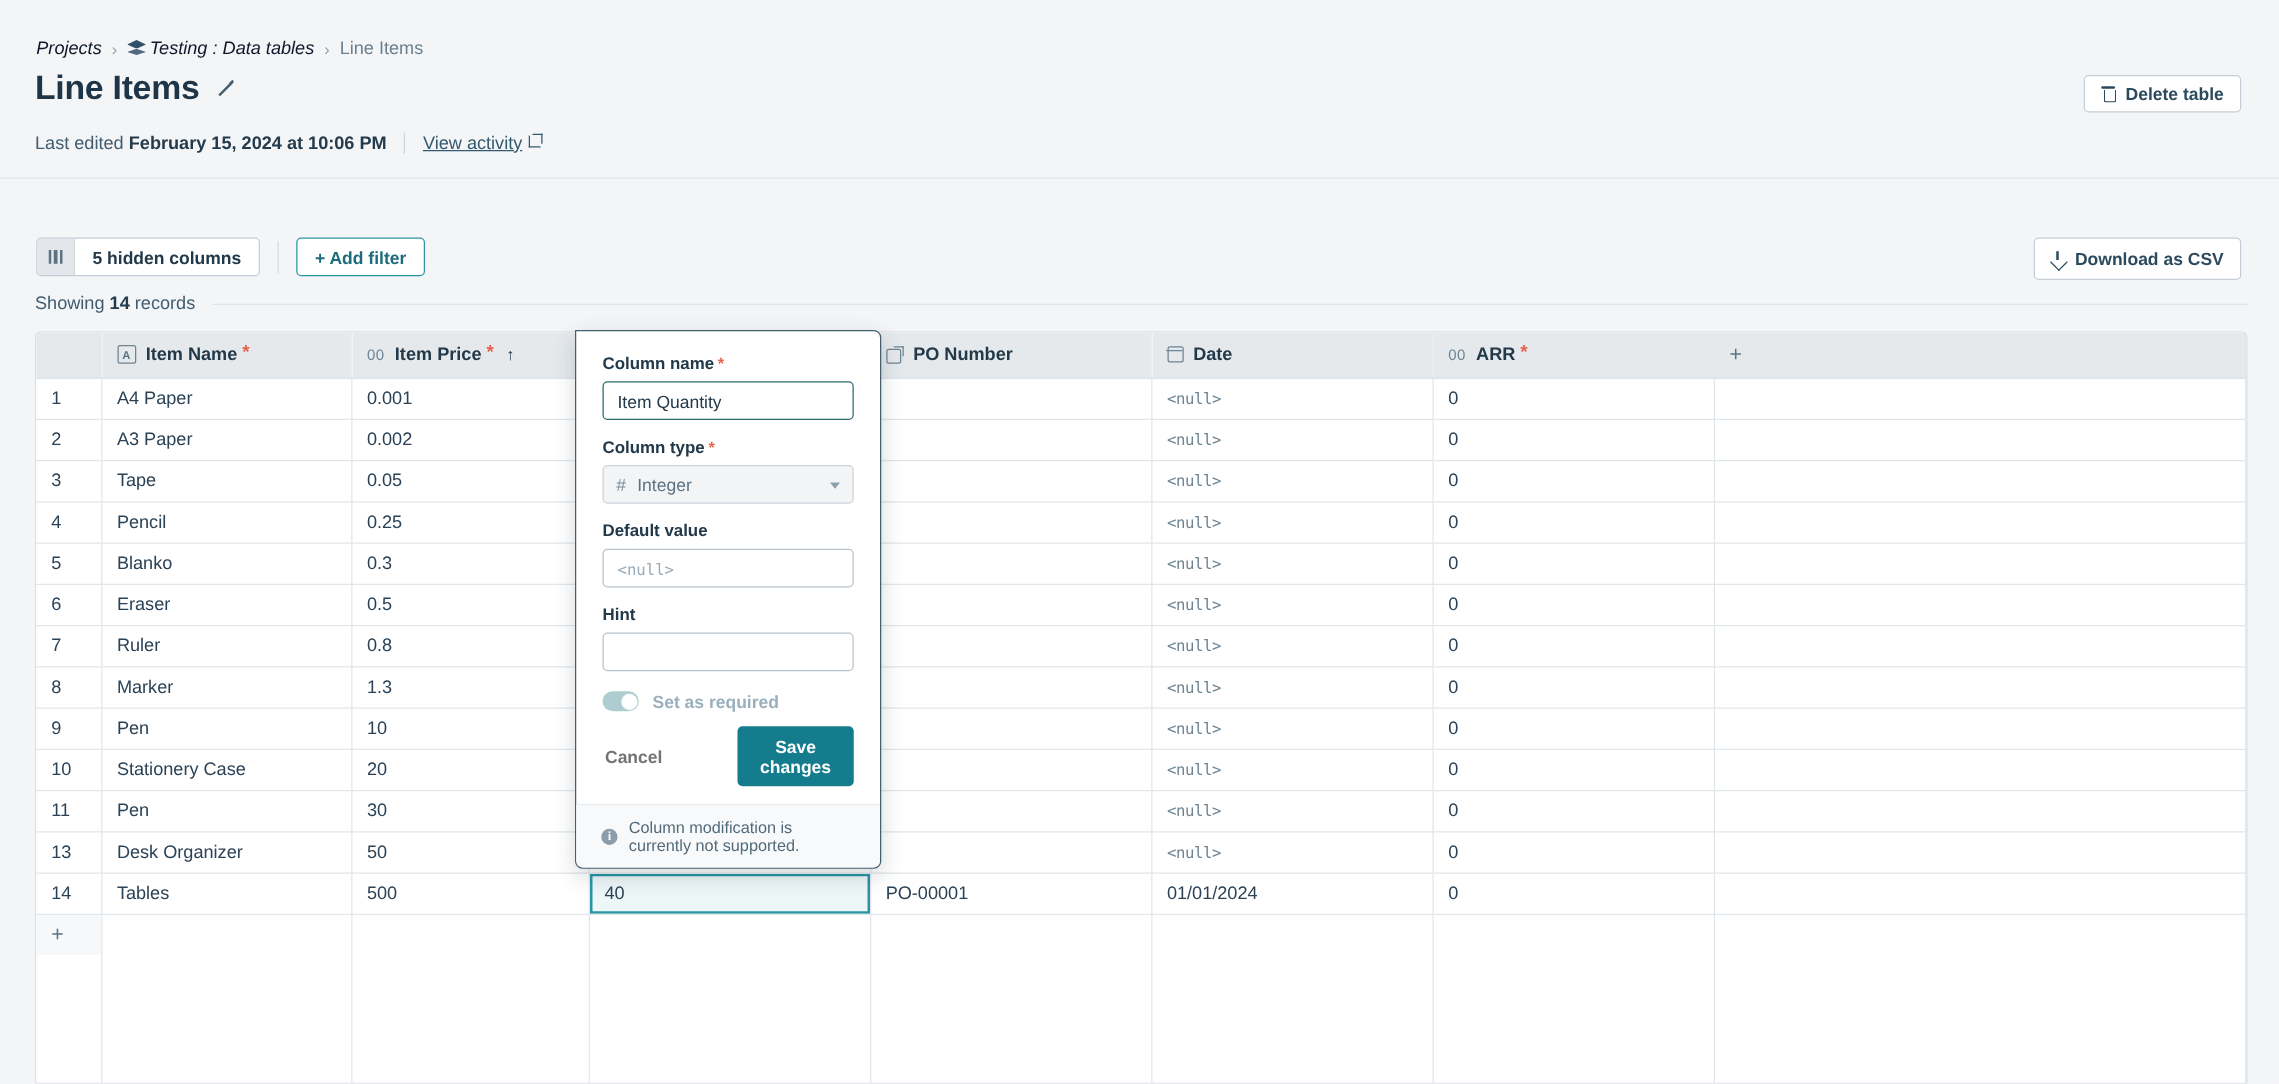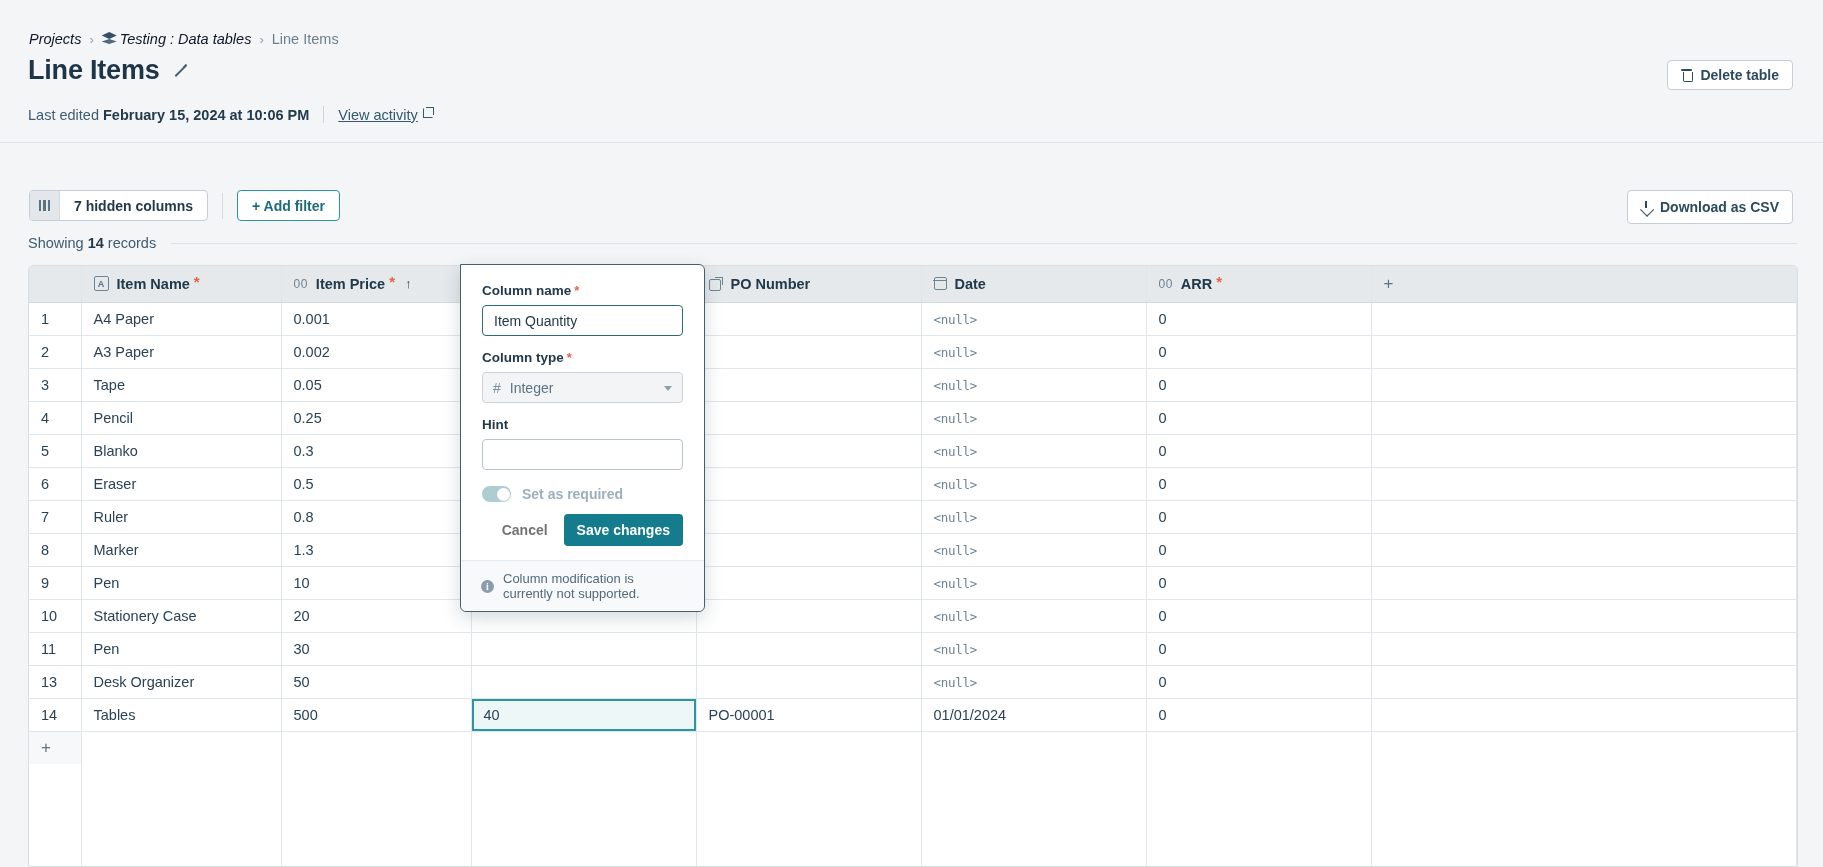--- a/index.html
+++ b/index.html
@@ -215,20 +215,21 @@
     width: 29px; height: 16px; border-radius: 9px; background: #aecdd0; position: relative; cursor: pointer;
   }
   .toggle::after { content:""; position:absolute; right: 1.5px; top: 1.5px; width: 13px; height: 13px; border-radius: 50%; background: #fff; }
   .toggle-label { font-size: 14px; font-weight: bold; color: #9bb0bd; }
   .modal-actions { display: flex; align-items: center; justify-content: flex-end; gap: 14px; margin-top: 4px; }
   .btn-cancel { background: none; border: none; font-size: 14px; font-weight: bold; color: #737373; cursor: pointer; padding: 6px 2px; font-family: "Liberation Sans", sans-serif; }
   .btn-save {
     background: #147c8c; border: none; border-radius: 4px; color: #fff;
     font-size: 14px; font-weight: bold; padding: 8px 13px; cursor: pointer;
     font-family: "Liberation Sans", sans-serif;
+    margin-left: 44px;
   }
   .modal-footer {
     border-top: 1px solid #e4e9ed; background: #f7f9fa;
     padding: 10px 20px; display: flex; align-items: center; gap: 9px;
     font-size: 13px; color: #526a7b; border-radius: 0 0 6px 6px;
   }
   .info-icon {
     width: 13px; height: 13px; border-radius: 50%; background: #8b9dab; color: #f7f9fa;
     font-size: 10px; font-weight: bold; display: flex; align-items: center; justify-content: center;
     flex: none; font-family: "Liberation Serif", serif;
@@ -277,21 +278,21 @@
 
   <div class="hrule"></div>
 
   <div class="toolbar">
     <div class="hidden-cols-btn">
       <span class="hidden-cols-icon">
           <i></i>
           <i></i>
           <i></i>
         </span>
-      <span class="hidden-cols-label">7 hidden columns</span>
+      <span class="hidden-cols-label">5 hidden columns</span>
     </div>
     <span class="tb-divider"></span>
     <button class="add-filter-btn">+ Add filter</button>
   </div>
 
   <button class="download-csv-btn">
     <span class="dl-icon"></span>
     <span>Download as CSV</span>
   </button>
 
@@ -533,20 +534,26 @@
           <span>Column type</span>
           <span class="req-star">*</span>
         </div>
         <div class="f-select">
           <span class="ic-hash">#</span>
           <span>Integer</span>
           <span class="caret"></span>
         </div>
       </div>
 
+      <div class="f-block">
+        <div class="f-label">
+          <span>Default value</span>
+        </div>
+        <input class="f-input mono-ph" placeholder="&lt;null&gt;" style="">
+      </div>
 
       <div class="f-block">
         <div class="f-label">
           <span>Hint</span>
         </div>
         <input class="f-input" value="" style="">
       </div>
 
       <div class="toggle-row">
         <span class="toggle"></span>

